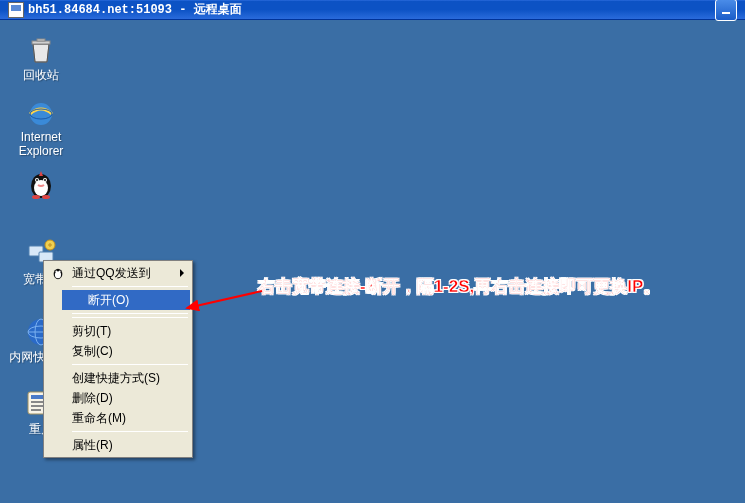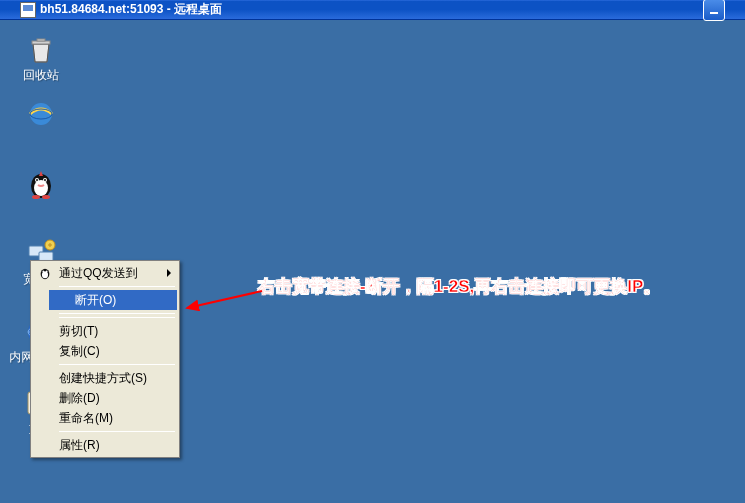--- a/index.html
+++ b/index.html
@@ -10,24 +10,24 @@
   font-size: 12px;
   overflow: hidden;
   background: #3a6ea5;
   position: relative;
 }
 .titlebar {
   height: 20px;
   background: linear-gradient(to bottom, #2a6bdc 0%, #0c52c4 8%, #0c52c4 50%, #2a6bdc 100%);
   display: flex;
   align-items: center;
-  padding: 0 20px;
+  padding: 0 8px;
   color: #fff;
   font-weight: bold;
-  font-family: Liberation Sans, sans-serif;
+  font-family: Liberation Mono, monospace;
   border-bottom: 1px solid #003399;
 }
 .titlebar-icon {
   width: 16px;
   height: 16px;
   margin-right: 4px;
   background: #fff;
   display: inline-block;
   border: 1px solid #666;
   position: relative;
@@ -175,20 +175,21 @@
         <div class="icon-label">回收站</div>
       </div>
       <div class="desktop-icon" style="left: 6px; top: 68px;">
         <div class="icon-img">
           <svg width="32" height="32" viewBox="0 0 32 32">
             <circle cx="16" cy="18" r="11" fill="#3a8ad8"></circle>
             <path d="M5 18 Q16 8 27 18" stroke="#ffd54a" stroke-width="3" fill="none"></path>
             <ellipse cx="16" cy="18" rx="11" ry="5" fill="none" stroke="#1a5aa8" stroke-width="1"></ellipse>
           </svg>
         </div>
+        <div class="icon-label">Internet Explorer</div>
       </div>
       <div class="desktop-icon" style="left: 6px; top: 140px;">
         <div class="icon-img">
           <svg width="32" height="32" viewBox="0 0 32 32">
             <ellipse cx="16" cy="18" rx="10" ry="12" fill="#111"></ellipse>
             <ellipse cx="16" cy="20" rx="7" ry="8" fill="#fff"></ellipse>
             <circle cx="12" cy="12" r="2" fill="#fff"></circle>
             <circle cx="20" cy="12" r="2" fill="#fff"></circle>
             <circle cx="12" cy="12" r="1" fill="#111"></circle>
             <circle cx="20" cy="12" r="1" fill="#111"></circle>
@@ -229,21 +230,21 @@
             <rect x="6" y="7" width="20" height="4" fill="#4a7ac8"></rect>
             <rect x="6" y="13" width="12" height="2" fill="#888"></rect>
             <rect x="6" y="17" width="16" height="2" fill="#888"></rect>
             <rect x="6" y="21" width="10" height="2" fill="#888"></rect>
           </svg>
         </div>
         <div class="icon-label">重启</div>
       </div>
     </div>
 
-  <div class="context-menu" id="ctxmenu" style="left: 30px; top: 232px;">
+  <div class="context-menu" id="ctxmenu" style="left: 43px; top: 232px;">
       <div class="menu-item">
         <span class="menu-icon-slot">
           <svg width="14" height="14" viewBox="0 0 32 32">
             <ellipse cx="16" cy="18" rx="10" ry="12" fill="#111"></ellipse>
             <ellipse cx="16" cy="20" rx="7" ry="8" fill="#fff"></ellipse>
             <circle cx="12" cy="12" r="2" fill="#fff"></circle>
             <circle cx="20" cy="12" r="2" fill="#fff"></circle>
           </svg>
         </span>
         <span>通过QQ发送到</span>

